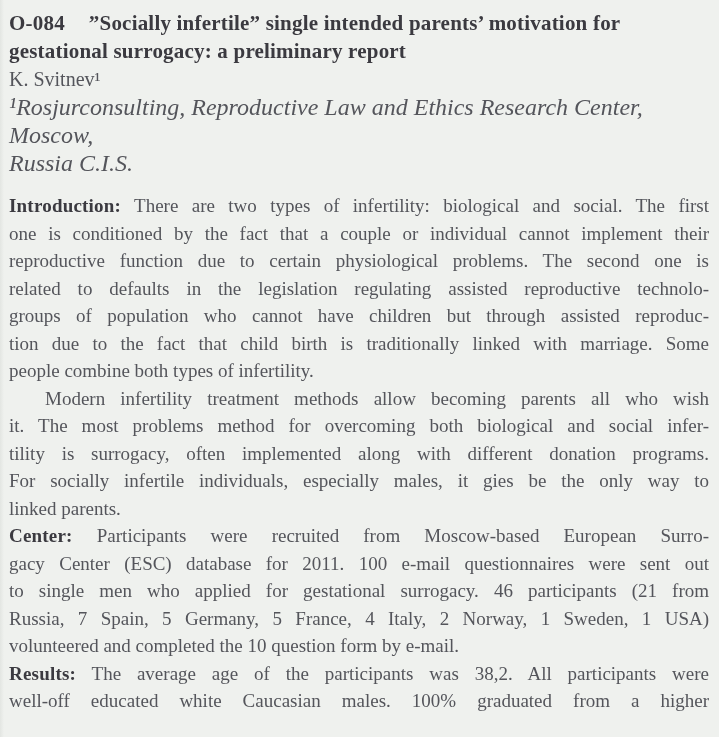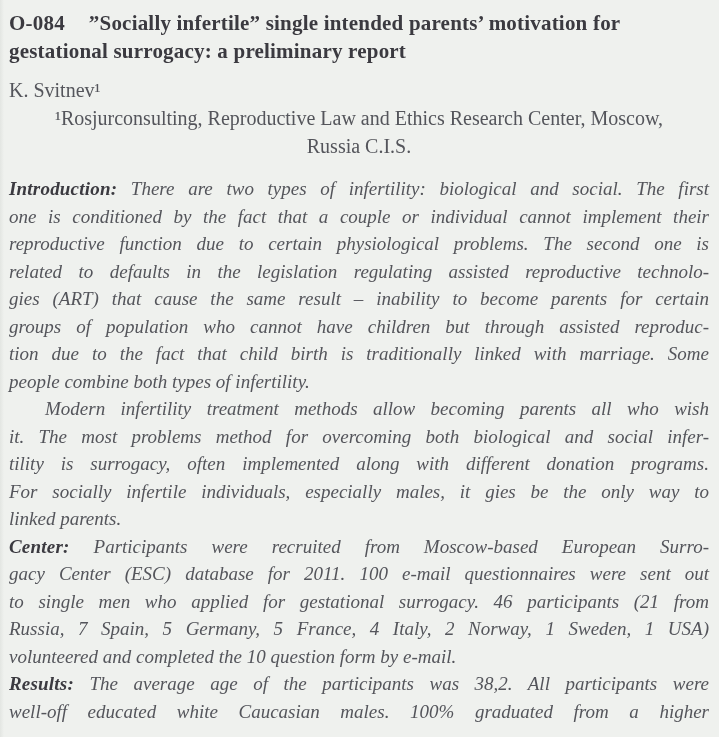--- a/index.html
+++ b/index.html
@@ -23,41 +23,39 @@
   .title{
     font-weight:bold;
     font-size:21px;
     line-height:28px;
     color:var(--heading);
     letter-spacing:0.2px;
   }
   .title .code{margin-right:24px;}
   
   .byline{
-    margin-top:11px;
     font-size:20px;
     line-height:28px;
   }
   .affiliation{
-    font-size:20px;
+    font-style:italic;
+    font-size:24px;
     line-height:28px;
-    text-align:center;
   }
   
   .body{
     margin-top:15px;
     font-size:19px;
     line-height:27.5px;
   }
   .para{margin:0;}
   .line{
     text-align:justify;
     text-align-last:justify;
     white-space:normal;
-    font-style:italic;
   }
   .line.last{text-align-last:left;}
   .line.indent{text-indent:36px;}
   .line b{color:var(--heading);letter-spacing:0.2px;}
   
   .page::before{
     content:"";
     position:absolute;left:0;top:0;width:4px;height:737px;
     background:linear-gradient(to right, rgba(190,195,190,0.25), rgba(190,195,190,0));
     pointer-events:none;
@@ -79,21 +77,20 @@
 
   <div class="affiliation">¹Rosjurconsulting, Reproductive Law and Ethics Research Center, Moscow,</div>
   <div class="affiliation">Russia C.I.S.</div>
 
   <div class="body">
       <div class="para">
         <div class="line"><b>Introduction:</b> There are two types of infertility: biological and social. The first</div>
         <div class="line">one is conditioned by the fact that a couple or individual cannot implement their</div>
         <div class="line">reproductive function due to certain physiological problems. The second one is</div>
         <div class="line">related to defaults in the legislation regulating assisted reproductive technolo-</div>
-        <div class="line">gies (ART) that cause the same result – inability to become parents for certain</div>
         <div class="line">groups of population who cannot have children but through assisted reproduc-</div>
         <div class="line">tion due to the fact that child birth is traditionally linked with marriage. Some</div>
         <div class="line last">people combine both types of infertility.</div>
       </div>
       <div class="para">
         <div class="line indent">Modern infertility treatment methods allow becoming parents all who wish</div>
         <div class="line">it. The most problems method for overcoming both biological and social infer-</div>
         <div class="line">tility is surrogacy, often implemented along with different donation programs.</div>
         <div class="line">For socially infertile individuals, especially males, it gies be the only way to</div>
         <div class="line last">linked parents.</div>

